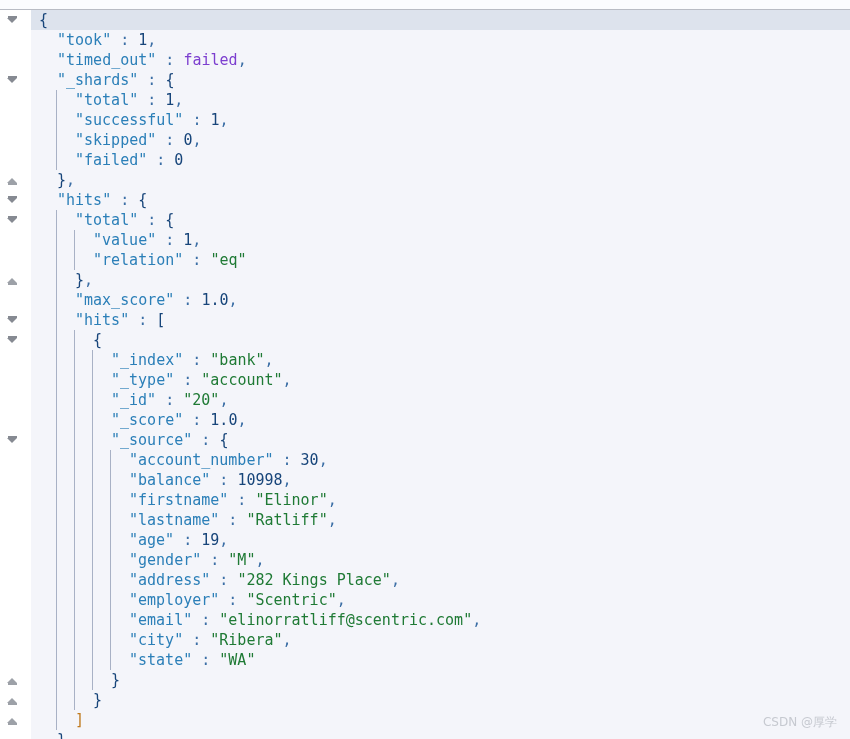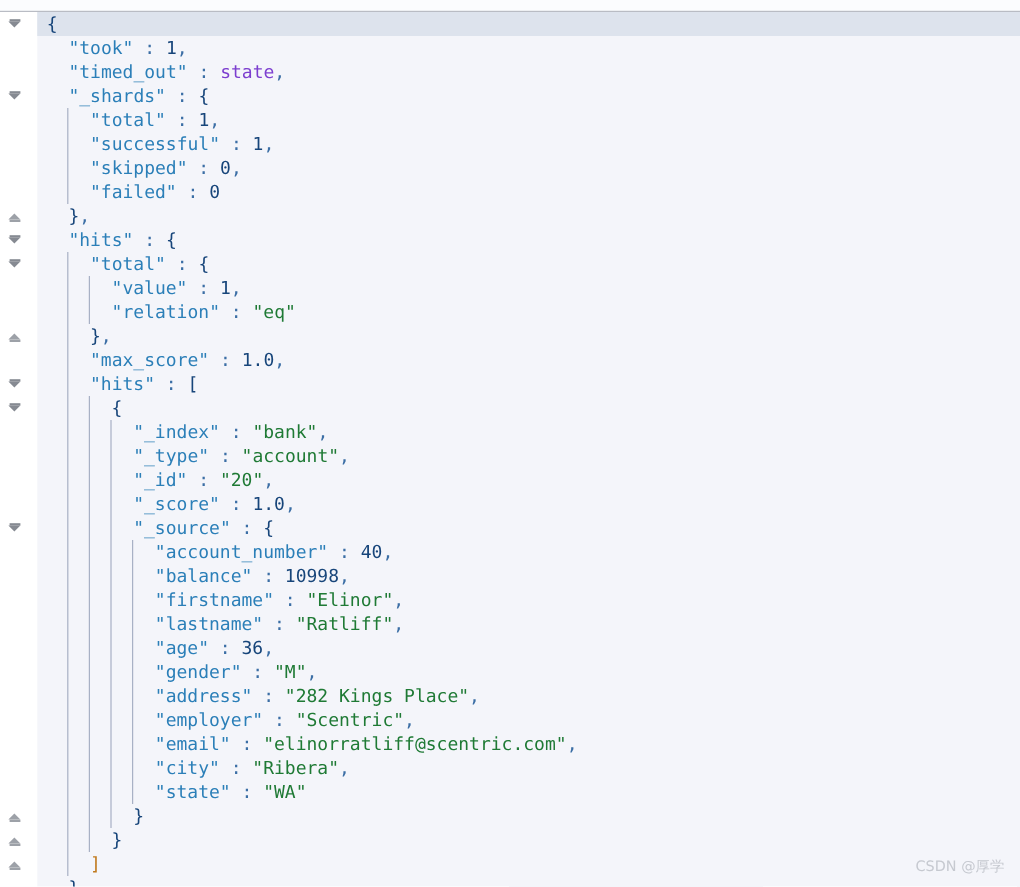--- a/index.html
+++ b/index.html
@@ -213,45 +213,45 @@
 
   <div class="lines" id="lines-layer">
       <div class="guide" style="left: 56px; top: 80px; height: 80px;"></div>
       <div class="guide" style="left: 56px; top: 200px; height: 520px;"></div>
       <div class="guide" style="left: 74px; top: 220px; height: 40px;"></div>
       <div class="guide" style="left: 74px; top: 320px; height: 380px;"></div>
       <div class="guide" style="left: 92px; top: 340px; height: 340px;"></div>
       <div class="guide" style="left: 110px; top: 440px; height: 220px;"></div>
       <div class="line" style="top: 0px;"><span class="txt" style="padding-left: 8px;"><span class="brb">{</span></span></div>
       <div class="line" style="top: 20px;"><span class="txt" style="padding-left: 26px;"><span class="k">"took"</span><span class="p"> : </span><span class="n">1</span><span class="p">,</span></span></div>
-      <div class="line" style="top: 40px;"><span class="txt" style="padding-left: 26px;"><span class="k">"timed_out"</span><span class="p"> : </span><span class="b">state</span><span class="p">,</span></span></div>
+      <div class="line" style="top: 40px;"><span class="txt" style="padding-left: 26px;"><span class="k">"timed_out"</span><span class="p"> : </span><span class="b">failed</span><span class="p">,</span></span></div>
       <div class="line" style="top: 60px;"><span class="txt" style="padding-left: 26px;"><span class="k">"_shards"</span><span class="p"> : </span><span class="brb">{</span></span></div>
       <div class="line" style="top: 80px;"><span class="txt" style="padding-left: 44px;"><span class="k">"total"</span><span class="p"> : </span><span class="n">1</span><span class="p">,</span></span></div>
       <div class="line" style="top: 100px;"><span class="txt" style="padding-left: 44px;"><span class="k">"successful"</span><span class="p"> : </span><span class="n">1</span><span class="p">,</span></span></div>
       <div class="line" style="top: 120px;"><span class="txt" style="padding-left: 44px;"><span class="k">"skipped"</span><span class="p"> : </span><span class="n">0</span><span class="p">,</span></span></div>
       <div class="line" style="top: 140px;"><span class="txt" style="padding-left: 44px;"><span class="k">"failed"</span><span class="p"> : </span><span class="n">0</span></span></div>
       <div class="line" style="top: 160px;"><span class="txt" style="padding-left: 26px;"><span class="brb">}</span><span class="p">,</span></span></div>
       <div class="line" style="top: 180px;"><span class="txt" style="padding-left: 26px;"><span class="k">"hits"</span><span class="p"> : </span><span class="brb">{</span></span></div>
       <div class="line" style="top: 200px;"><span class="txt" style="padding-left: 44px;"><span class="k">"total"</span><span class="p"> : </span><span class="brb">{</span></span></div>
       <div class="line" style="top: 220px;"><span class="txt" style="padding-left: 62px;"><span class="k">"value"</span><span class="p"> : </span><span class="n">1</span><span class="p">,</span></span></div>
       <div class="line" style="top: 240px;"><span class="txt" style="padding-left: 62px;"><span class="k">"relation"</span><span class="p"> : </span><span class="s">"eq"</span></span></div>
       <div class="line" style="top: 260px;"><span class="txt" style="padding-left: 44px;"><span class="brb">}</span><span class="p">,</span></span></div>
       <div class="line" style="top: 280px;"><span class="txt" style="padding-left: 44px;"><span class="k">"max_score"</span><span class="p"> : </span><span class="n">1.0</span><span class="p">,</span></span></div>
       <div class="line" style="top: 300px;"><span class="txt" style="padding-left: 44px;"><span class="k">"hits"</span><span class="p"> : </span><span class="brb">[</span></span></div>
       <div class="line" style="top: 320px;"><span class="txt" style="padding-left: 62px;"><span class="brb">{</span></span></div>
       <div class="line" style="top: 340px;"><span class="txt" style="padding-left: 80px;"><span class="k">"_index"</span><span class="p"> : </span><span class="s">"bank"</span><span class="p">,</span></span></div>
       <div class="line" style="top: 360px;"><span class="txt" style="padding-left: 80px;"><span class="k">"_type"</span><span class="p"> : </span><span class="s">"account"</span><span class="p">,</span></span></div>
       <div class="line" style="top: 380px;"><span class="txt" style="padding-left: 80px;"><span class="k">"_id"</span><span class="p"> : </span><span class="s">"20"</span><span class="p">,</span></span></div>
       <div class="line" style="top: 400px;"><span class="txt" style="padding-left: 80px;"><span class="k">"_score"</span><span class="p"> : </span><span class="n">1.0</span><span class="p">,</span></span></div>
       <div class="line" style="top: 420px;"><span class="txt" style="padding-left: 80px;"><span class="k">"_source"</span><span class="p"> : </span><span class="brb">{</span></span></div>
-      <div class="line" style="top: 440px;"><span class="txt" style="padding-left: 98px;"><span class="k">"account_number"</span><span class="p"> : </span><span class="n">40</span><span class="p">,</span></span></div>
+      <div class="line" style="top: 440px;"><span class="txt" style="padding-left: 98px;"><span class="k">"account_number"</span><span class="p"> : </span><span class="n">30</span><span class="p">,</span></span></div>
       <div class="line" style="top: 460px;"><span class="txt" style="padding-left: 98px;"><span class="k">"balance"</span><span class="p"> : </span><span class="n">10998</span><span class="p">,</span></span></div>
       <div class="line" style="top: 480px;"><span class="txt" style="padding-left: 98px;"><span class="k">"firstname"</span><span class="p"> : </span><span class="s">"Elinor"</span><span class="p">,</span></span></div>
       <div class="line" style="top: 500px;"><span class="txt" style="padding-left: 98px;"><span class="k">"lastname"</span><span class="p"> : </span><span class="s">"Ratliff"</span><span class="p">,</span></span></div>
-      <div class="line" style="top: 520px;"><span class="txt" style="padding-left: 98px;"><span class="k">"age"</span><span class="p"> : </span><span class="n">36</span><span class="p">,</span></span></div>
+      <div class="line" style="top: 520px;"><span class="txt" style="padding-left: 98px;"><span class="k">"age"</span><span class="p"> : </span><span class="n">19</span><span class="p">,</span></span></div>
       <div class="line" style="top: 540px;"><span class="txt" style="padding-left: 98px;"><span class="k">"gender"</span><span class="p"> : </span><span class="s">"M"</span><span class="p">,</span></span></div>
       <div class="line" style="top: 560px;"><span class="txt" style="padding-left: 98px;"><span class="k">"address"</span><span class="p"> : </span><span class="s">"282 Kings Place"</span><span class="p">,</span></span></div>
       <div class="line" style="top: 580px;"><span class="txt" style="padding-left: 98px;"><span class="k">"employer"</span><span class="p"> : </span><span class="s">"Scentric"</span><span class="p">,</span></span></div>
       <div class="line" style="top: 600px;"><span class="txt" style="padding-left: 98px;"><span class="k">"email"</span><span class="p"> : </span><span class="s">"elinorratliff@scentric.com"</span><span class="p">,</span></span></div>
       <div class="line" style="top: 620px;"><span class="txt" style="padding-left: 98px;"><span class="k">"city"</span><span class="p"> : </span><span class="s">"Ribera"</span><span class="p">,</span></span></div>
       <div class="line" style="top: 640px;"><span class="txt" style="padding-left: 98px;"><span class="k">"state"</span><span class="p"> : </span><span class="s">"WA"</span></span></div>
       <div class="line" style="top: 660px;"><span class="txt" style="padding-left: 80px;"><span class="brb">}</span></span></div>
       <div class="line" style="top: 680px;"><span class="txt" style="padding-left: 62px;"><span class="brb">}</span></span></div>
       <div class="line" style="top: 700px;"><span class="txt" style="padding-left: 44px;"><span class="br">]</span></span></div>
       <div class="line" style="top: 720px;"><span class="txt" style="padding-left: 26px;"><span class="brb">}</span></span></div>

